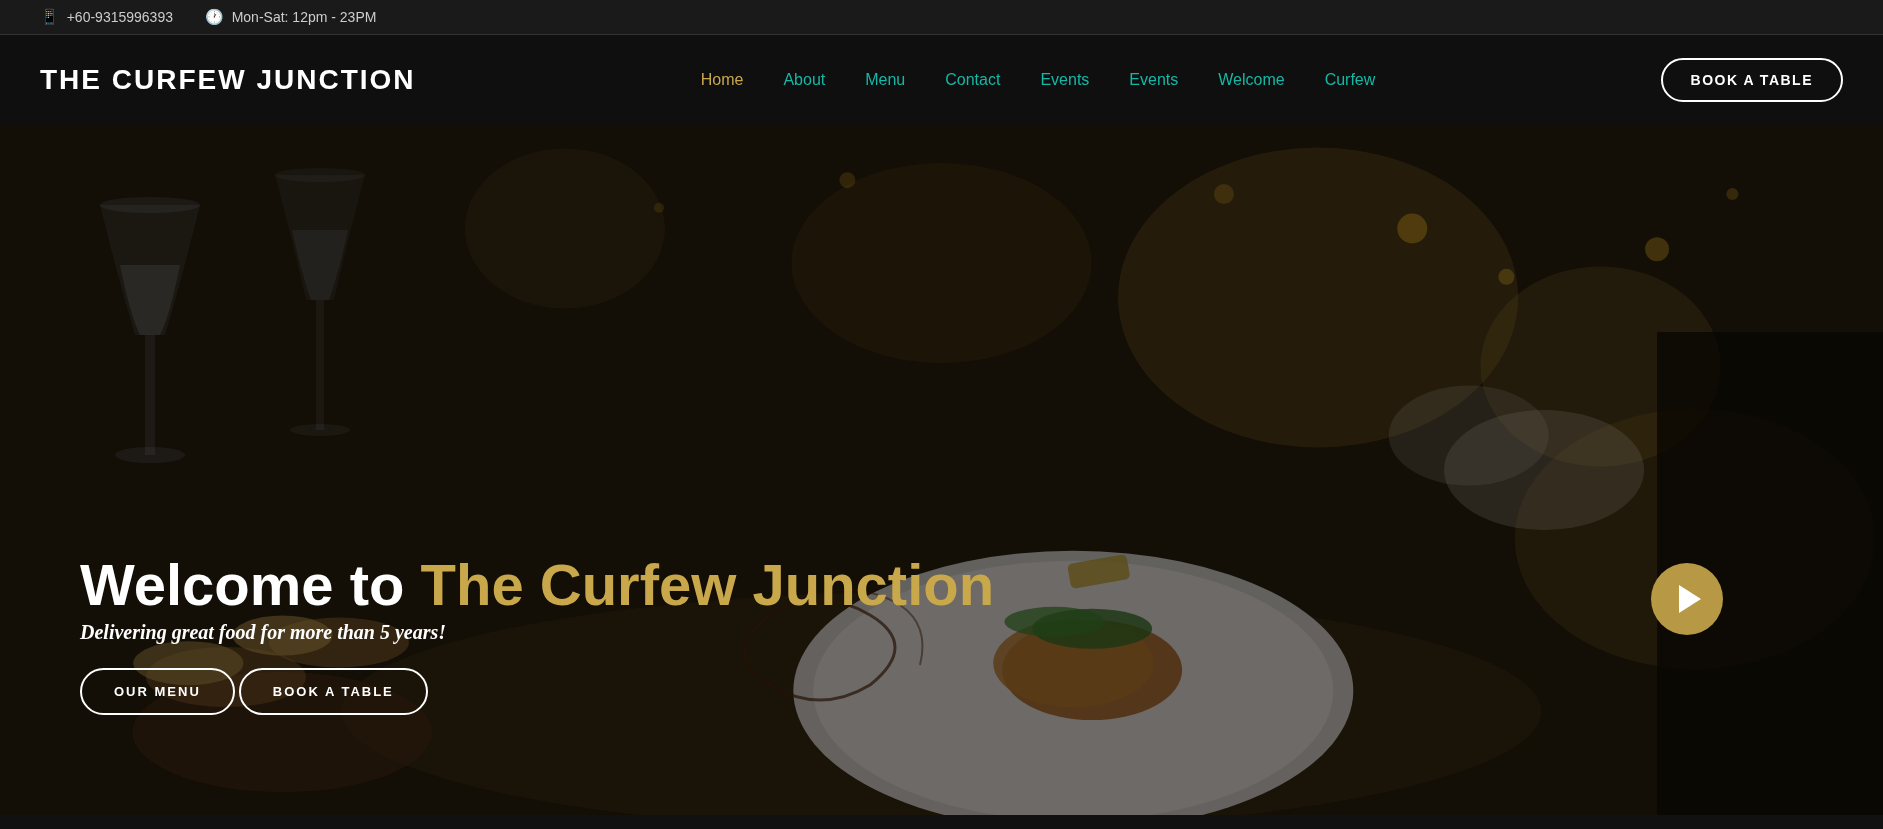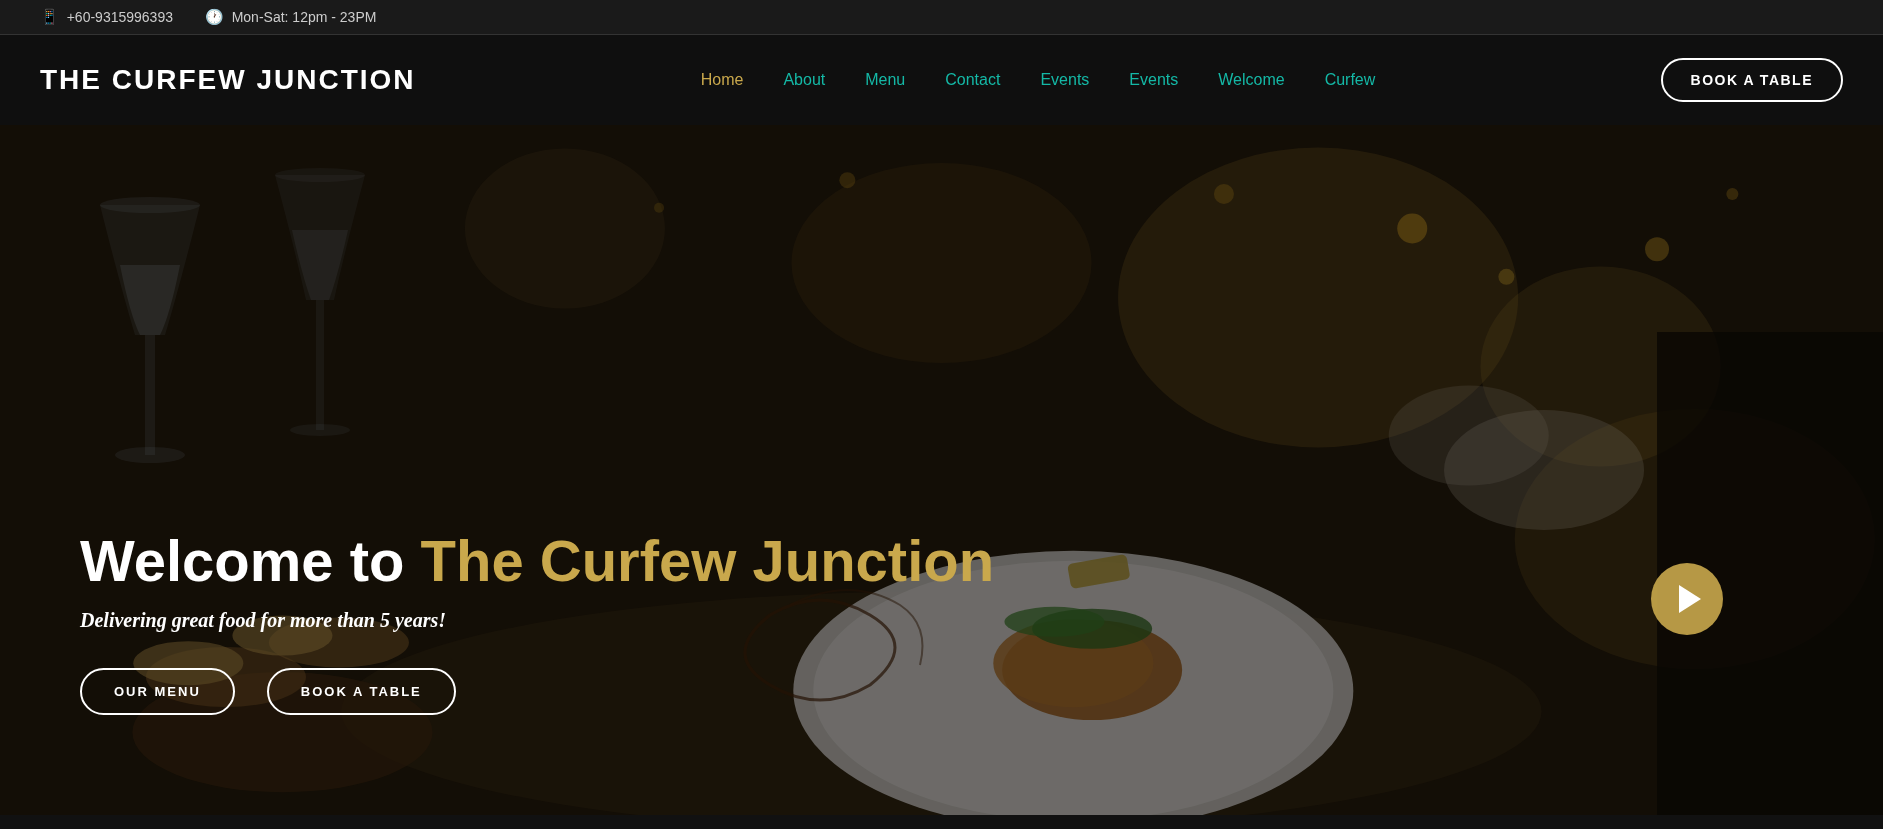--- a/index.html
+++ b/index.html
@@ -129,39 +129,39 @@
       padding-left: 80px;
       padding-bottom: 20px;
     }
 
     #hero-title {
       font-size: 58px;
       font-weight: 800;
       color: #fff;
       font-family: Arial, sans-serif;
       line-height: 1.1;
-      margin-bottom: 16px;
+      margin-bottom: 4px;
     }
 
     #hero-title .accent {
       color: #c9a84c;
     }
 
     #hero-subtitle {
       color: #fff;
       font-size: 20px;
       font-weight: 600;
       font-family: Georgia, serif;
       font-style: italic;
-      margin-bottom: 36px;
+      margin-bottom: 24px;
     }
 
     #hero-actions {
       display: flex;
-      gap: 32px;
+      gap: 4px;
       align-items: center;
     }
 
     .hero-btn {
       border: 2px solid #fff;
       background: transparent;
       color: #fff;
       padding: 14px 32px;
       font-size: 13px;
       font-weight: 700;

